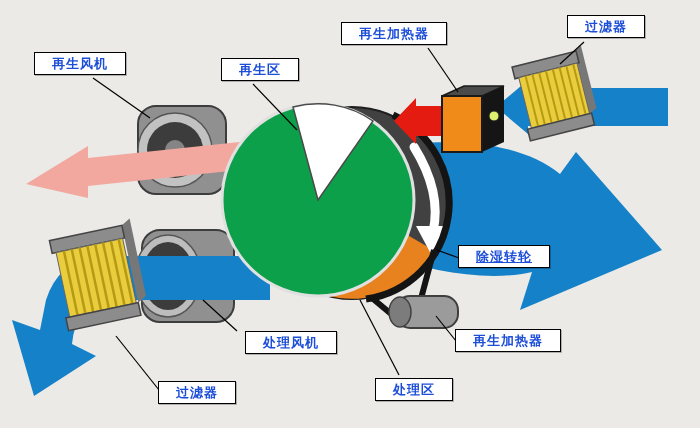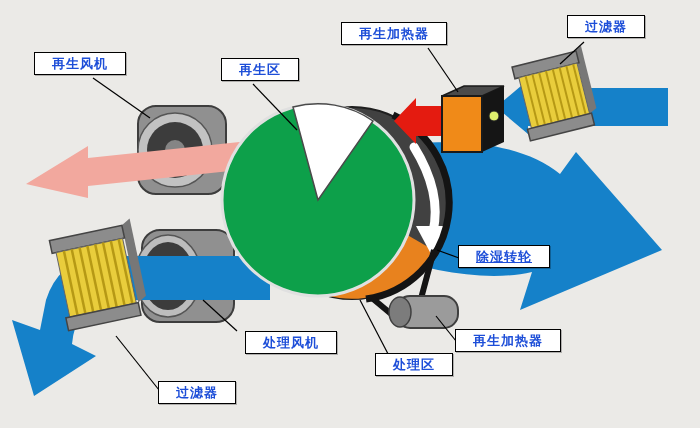--- a/index.html
+++ b/index.html
@@ -18,21 +18,21 @@
     white-space:nowrap;
     letter-spacing:1px;
     box-shadow:1px 1px 0 rgba(0,0,0,0.25);
   }
   .lbl-regen-fan{left:34px;top:52px;}
   .lbl-regen-zone{left:221px;top:58px;}
   .lbl-regen-heater{left:341px;top:22px;}
   .lbl-filter-top{left:567px;top:15px;}
   .lbl-wheel{left:458px;top:245px;text-decoration:underline;}
   .lbl-motor{left:455px;top:329px;}
-  .lbl-process-zone{left:375px;top:353px;}
+  .lbl-process-zone{left:375px;top:378px;}
   .lbl-process-fan{left:225px;top:331px;margin-left:20px;}
   .lbl-filter-bottom{left:158px;top:381px;}
 </style>
 </head>
 <body>
 
 <div id="stage">
 
   <svg id="artwork" width="700" height="428" viewBox="0 0 700 428">
 

